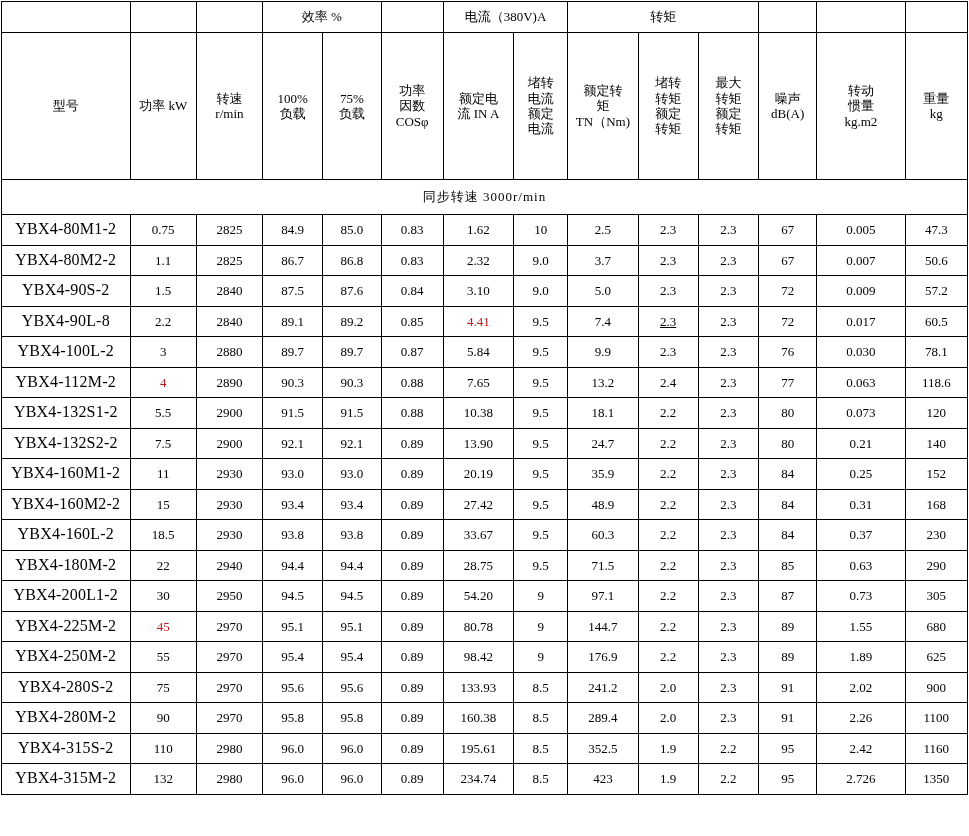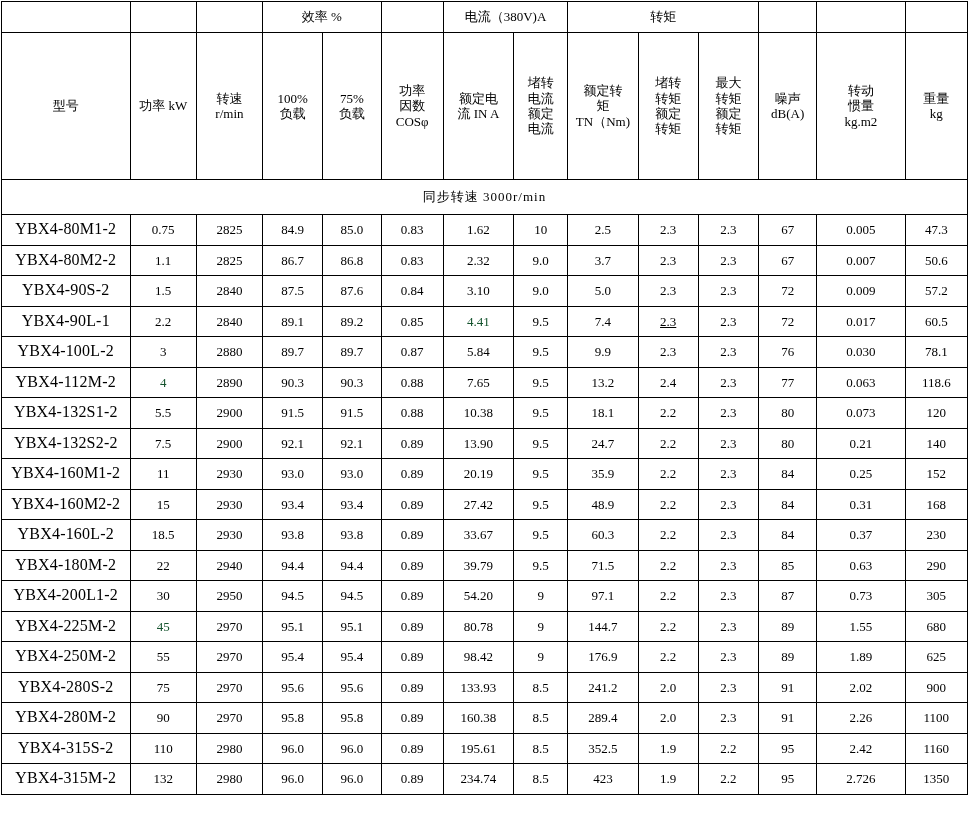--- a/index.html
+++ b/index.html
@@ -55,21 +55,21 @@
   
   .drow td {
     height: 29.5px;
     font-size: 14px;
     font-family: "Liberation Serif", serif;
   }
   .drow td.model {
     font-size: 16px;
     letter-spacing: 0.2px;
   }
-  .blue { color: #14532d; }
+  .blue { color: #b91c1c; }
   .ul { text-decoration: underline; }
 
   
   col.c0 { width: 128px; }
   col.c1 { width: 66px; }
   col.c2 { width: 66px; }
   col.c3 { width: 60px; }
   col.c4 { width: 58px; }
   col.c5 { width: 62px; }
   col.c6 { width: 70px; }
@@ -227,21 +227,21 @@
           <td>3.10</td>
           <td>9.0</td>
           <td>5.0</td>
           <td>2.3</td>
           <td>2.3</td>
           <td>72</td>
           <td>0.009</td>
           <td>57.2</td>
         </tr>
         <tr class="drow">
-          <td class="model">YBX4-90L-1</td>
+          <td class="model">YBX4-90L-8</td>
           <td>2.2</td>
           <td>2840</td>
           <td>89.1</td>
           <td>89.2</td>
           <td>0.85</td>
           <td class="blue">4.41</td>
           <td>9.5</td>
           <td>7.4</td>
           <td class="ul">2.3</td>
           <td>2.3</td>
@@ -361,21 +361,21 @@
           <td>0.37</td>
           <td>230</td>
         </tr>
         <tr class="drow">
           <td class="model">YBX4-180M-2</td>
           <td>22</td>
           <td>2940</td>
           <td>94.4</td>
           <td>94.4</td>
           <td>0.89</td>
-          <td>39.79</td>
+          <td>28.75</td>
           <td>9.5</td>
           <td>71.5</td>
           <td>2.2</td>
           <td>2.3</td>
           <td>85</td>
           <td>0.63</td>
           <td>290</td>
         </tr>
         <tr class="drow">
           <td class="model">YBX4-200L1-2</td>

